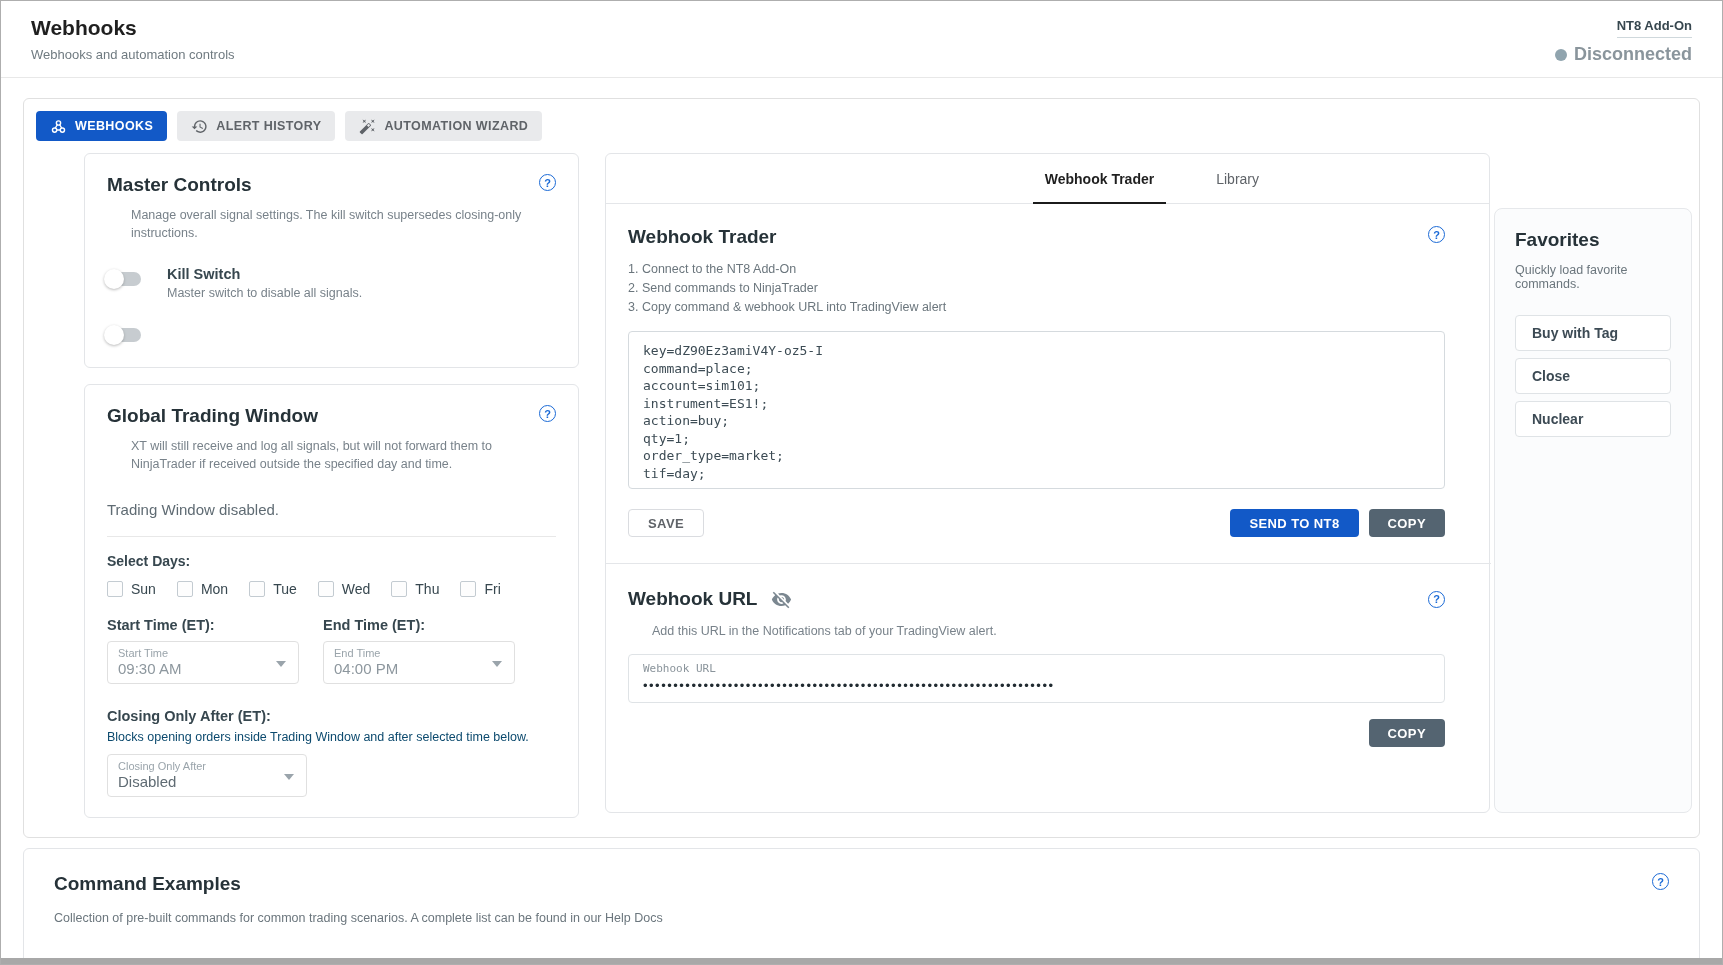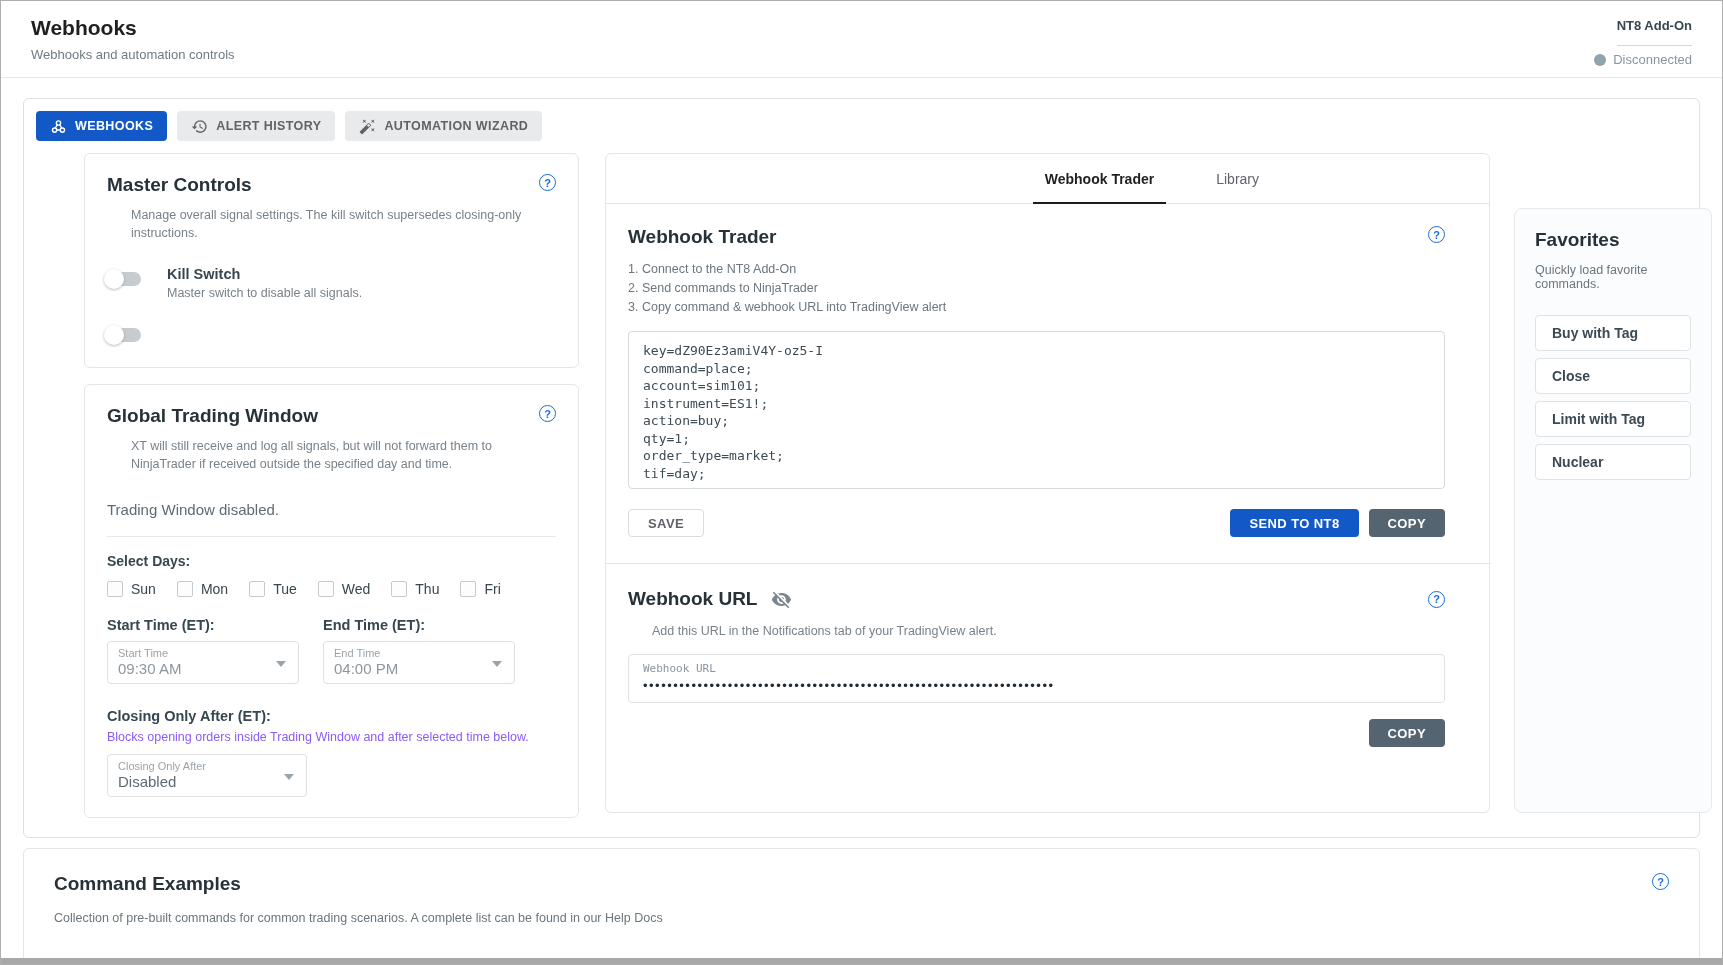--- a/index.html
+++ b/index.html
@@ -9,22 +9,22 @@
     background:#fff; border:1px solid #aeaeae;
     font-family:"Liberation Sans", sans-serif; color:#263238;
   }
   
   .app-header { display:flex; justify-content:space-between; align-items:flex-start;
     height:77px; padding:15px 30px 0 30px; border-bottom:1px solid #e8e8e8; }
   .app-title { font-size:21px; font-weight:bold; color:#1f1f1f; margin:0; }
   .app-subtitle { font-size:13px; color:#6f7a80; margin-top:7px; }
   .conn-block { text-align:right; }
   .nt8-label { display:inline-block; font-size:13px; font-weight:bold; color:#37474f;
-    padding-bottom:12px; border-bottom:1px solid #cfd8dc; }
-  .conn-status { margin-top:6px; font-size:13px; color:#8a959c; display:flex; align-items:center; justify-content:flex-end; gap:7px; }
+    padding-bottom:4px; border-bottom:1px solid #cfd8dc; }
+  .conn-status { margin-top:6px; font-size:18px; color:#8a959c; display:flex; align-items:center; justify-content:flex-end; gap:7px;font-weight:bold; }
   .status-dot { width:12px; height:12px; border-radius:50%; background:#90a4ae; display:inline-block; }
   
   .page { padding:20px 22px 0 22px; }
   .outer-card { border:1px solid #e0e0e0; border-radius:6px; padding:12px; height:740px; }
   
   .chip-row { display:flex; gap:10px; }
   .chip { height:30px; display:flex; align-items:center; gap:8px; padding:0 14px;
     border-radius:4px; background:#e9eaec; color:#5f6368; font-size:12.5px; font-weight:bold;
     letter-spacing:.4px; cursor:pointer; white-space:nowrap; }
   .chip.active { background:#1259c7; color:#fff; }
@@ -60,21 +60,21 @@
   .time-cols { display:flex; gap:24px; margin-top:20px; }
   .time-col { width:192px; }
   .field-label-strong { font-size:14.5px; font-weight:bold; color:#37474f; }
   .select-box { margin-top:8px; border:1px solid #e0e0e0; border-radius:4px; padding:5px 10px 6px 10px;
     position:relative; cursor:pointer; background:#fff; }
   .select-box .float-label { font-size:11px; color:#9aa4ab; }
   .select-box .select-value { font-size:15px; color:#8d979e; margin-top:1px; }
   .select-box .select-value.dark { color:#5f6b73; }
   .select-arrow { position:absolute; right:12px; top:50%; margin-top:-2px; width:0; height:0;
     border-left:5px solid transparent; border-right:5px solid transparent; border-top:6px solid #9aa4ab; }
-  .coa-desc { font-size:12.5px; color:#8b5cf6; margin-top:6px; }
+  .coa-desc { font-size:12.5px; color:#0c4a6e; margin-top:6px; }
   .coa-select { width:200px; }
   
   .center-card { width:885px; flex:none; margin-left:26px; border:1px solid #e3e5e8; border-radius:6px;
     height:660px; background:#fff; }
   .tabbar { height:50px; border-bottom:1px solid #e4e6e9; display:flex; justify-content:flex-end;
     padding-right:218px; gap:38px; }
   .tab { display:flex; align-items:center; padding:0 12px; font-size:14px; color:#5f6368;
     cursor:pointer; position:relative; }
   .tab.active { color:#1f1f1f; font-weight:bold; }
   .tab.active::after { content:""; position:absolute; left:0; right:0; bottom:-1px; height:2px; background:#1b1b1b; }
@@ -94,21 +94,21 @@
   .flex-spacer { flex:1; }
   .full-divider { border:none; border-top:1px solid #e4e6e9; margin:26px 0 0 -22px; width:885px; }
   .wurl-head { display:flex; align-items:center; gap:14px; margin-top:24px; }
   .eye-icon { width:21px; height:21px; color:#7b8790; cursor:pointer; }
   .wurl-head .help-icon { margin-left:auto; }
   .url-input { margin-top:14px; border:1px solid #dfe3e6; border-radius:4px; padding:7px 14px 9px 14px; cursor:text; }
   .url-float-label { font-family:"DejaVu Sans Mono", monospace; font-size:11px; color:#8a949b; }
   .url-dots { font-size:13px; letter-spacing:1.5px; color:#212b31; margin-top:3px; white-space:nowrap; overflow:hidden; }
   .copy-row { display:flex; justify-content:flex-end; margin-top:16px; }
   
-  .fav-card { width:198px; flex:none; margin-left:24px; margin-top:55px; height:605px;
+  .fav-card { width:198px; flex:none; margin-left:4px; margin-top:55px; height:605px;
     border:1px solid #e6e8eb; border-radius:8px; background:#fbfcfd; padding:20px; }
   .fav-desc { font-size:12.5px; color:#6b767d; margin-top:12px; }
   .fav-list { margin-top:24px; display:flex; flex-direction:column; gap:7px; }
   .fav-btn { height:36px; background:#fff; border:1px solid #dfe3e6; border-radius:4px;
     display:flex; align-items:center; padding-left:16px; font-size:14px; font-weight:bold;
     color:#3c4a54; cursor:pointer; }
   
   .ce-card { margin-top:10px; height:130px; padding:24px 30px; border-radius:6px; }
   .ce-desc { font-size:12.5px; color:#6b767d; margin-top:16px; }
   
@@ -310,21 +310,20 @@
           </div>
         </div>
       </div>
 
       <div class="fav-card">
         <div class="card-title">Favorites</div>
         <div class="fav-desc">Quickly load favorite commands.</div>
         <div class="fav-list">
           <div class="fav-btn">Buy with Tag</div>
           <div class="fav-btn">Close</div>
-          <div class="fav-btn">Limit with Tag</div>
           <div class="fav-btn">Nuclear</div>
         </div>
       </div>
     </div>
   </div>
 
   <div class="card ce-card">
     <div class="card-head">
       <span class="card-title">Command Examples</span>
       <span class="help-icon">?</span>

